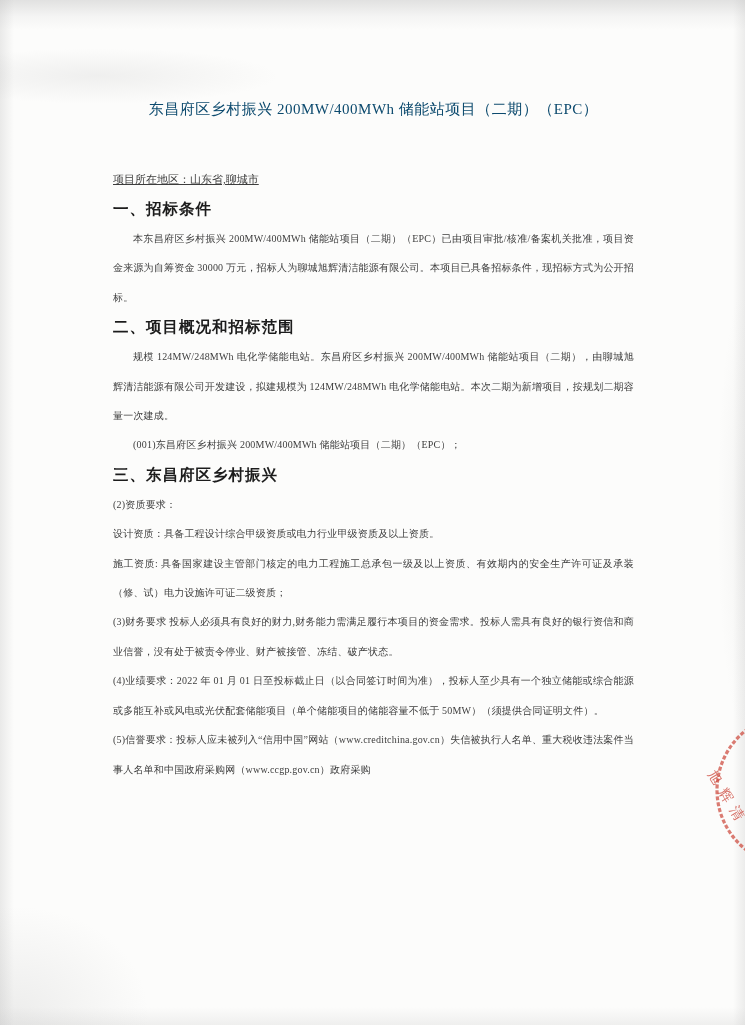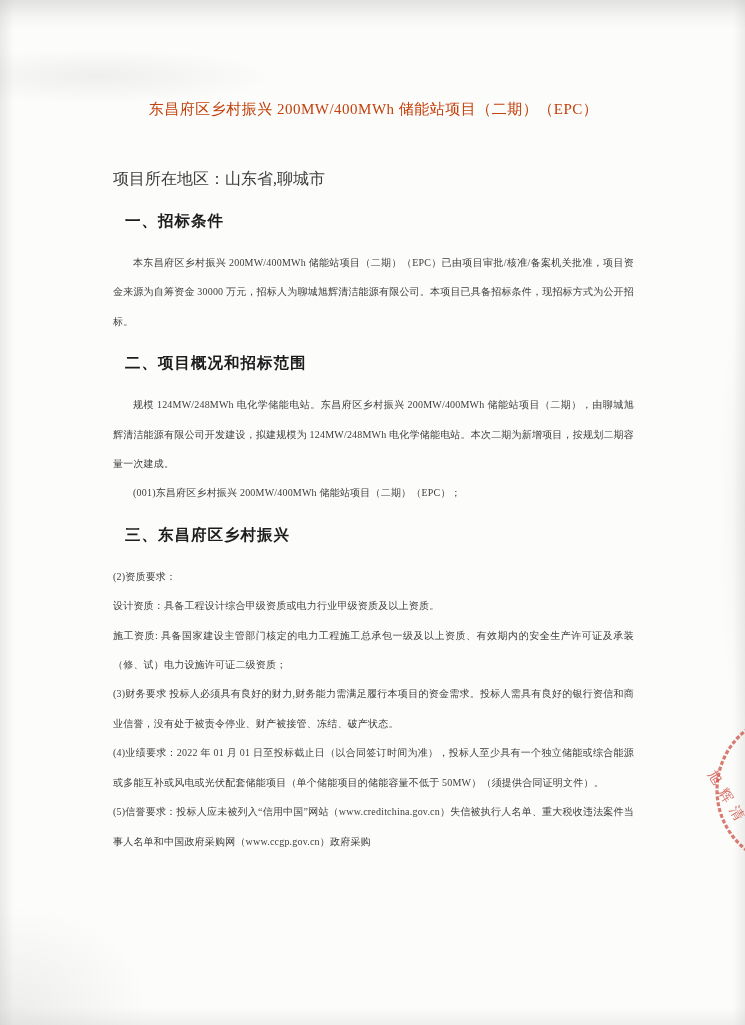--- a/index.html
+++ b/index.html
@@ -19,24 +19,24 @@
   .shade-bottom{position:absolute;left:0;bottom:0;width:745px;height:18px;
     background:linear-gradient(0deg,rgba(200,200,200,.25),rgba(255,255,255,0));}
   .blotch-a{position:absolute;left:0;top:48px;width:280px;height:56px;
     background:radial-gradient(ellipse at 35% 50%,rgba(160,160,160,.14),rgba(255,255,255,0) 70%);}
   .blotch-b{position:absolute;left:0;bottom:0;width:150px;height:120px;
     background:radial-gradient(ellipse at 10% 90%,rgba(170,170,170,.18),rgba(255,255,255,0) 70%);}
   .blotch-c{position:absolute;right:0;top:300px;width:26px;height:420px;
     background:radial-gradient(ellipse at 100% 50%,rgba(180,180,180,.12),rgba(255,255,255,0) 75%);}
 
   .doc{position:absolute;left:113px;top:99px;width:521px;}
-  .title{margin:0;text-align:center;font-size:15px;line-height:21px;color:#c2410c;letter-spacing:.5px;}
+  .title{margin:0;text-align:center;font-size:15px;line-height:21px;color:#0c4a6e;letter-spacing:.5px;}
   .subtitle{margin:18px 0 0;text-align:center;font-size:15px;line-height:21px;color:#2f2f2f;letter-spacing:.5px;}
-  .location{margin:44px 0 0;font-size:16px;line-height:30px;}
-  h2.sec{font-size:15.5px;line-height:30px;margin:12px;color:#1c1c1c;font-weight:bold;letter-spacing:1px;}
+  .location{margin:44px 0 0;font-size:11px;line-height:30px;text-decoration:underline;}
+  h2.sec{font-size:15.5px;line-height:30px;margin:0;color:#1c1c1c;font-weight:bold;letter-spacing:1px;}
   p.para{margin:0;font-size:10px;line-height:29.4px;text-align:justify;letter-spacing:.2px;word-break:break-all;}
   p.indent{text-indent:2em;}
 
   .stamp{position:absolute;right:0;top:722px;width:54px;height:138px;pointer-events:none;}
 </style>
 </head>
 <body>
 
 <div class="shade-top"></div>
 <div class="shade-left"></div>

